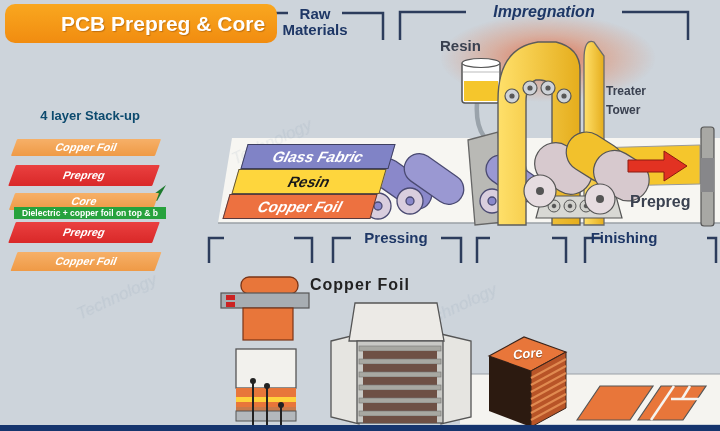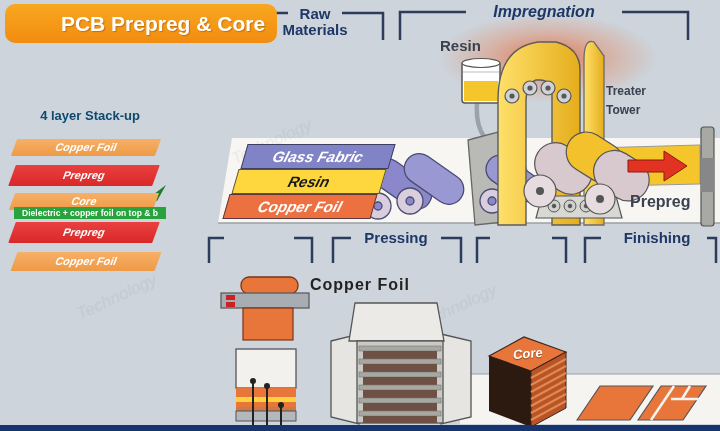--- a/index.html
+++ b/index.html
@@ -253,19 +253,19 @@
 
   <div class="abs stack-title" style="left:10px;top:108px;width:160px;">4 layer Stack-up</div>
   <div class="abs layer layer-copper" style="left:14px;top:139px;height:17px;line-height:17px;">Copper Foil</div>
   <div class="abs layer layer-prepreg" style="left:12px;top:165px;height:21px;line-height:21px;">Prepreg</div>
   <div class="abs layer layer-copper" style="left:12px;top:193px;height:17px;line-height:17px;">Core</div>
   <div class="abs core-note" style="left:14px;top:207px;">Dielectric + copper foil on top &amp; b</div>
   <div class="abs layer layer-prepreg" style="left:12px;top:222px;height:21px;line-height:21px;">Prepreg</div>
   <div class="abs layer layer-copper" style="left:14px;top:252px;height:19px;line-height:19px;">Copper Foil</div>
 
   <div class="abs stage" style="left:348px;top:230px;width:96px;">Pressing</div>
-  <div class="abs stage" style="left:601px;top:230px;width:112px;">Finishing</div>
+  <div class="abs stage" style="left:568px;top:230px;width:112px;">Finishing</div>
 
   <div class="abs bottom-copper" style="left:310px;top:276px;width:140px;">Copper Foil</div>
 
   <div class="abs core-face-label" style="left:500px;top:346px;width:56px;">Core</div>
 
 </div>
 
 </body></html>

